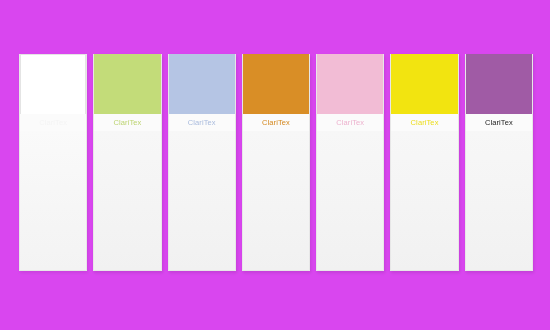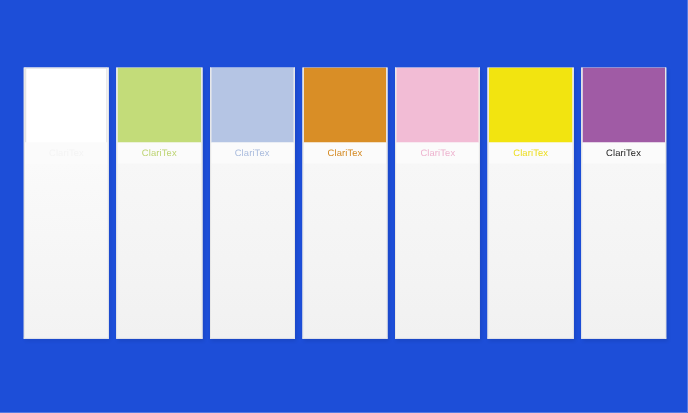--- a/index.html
+++ b/index.html
@@ -11,21 +11,21 @@
     height: 330px;
     background: #ffffff;
     font-family: "Liberation Sans", sans-serif;
     overflow: hidden;
   }
 
   #stage {
     position: relative;
     width: 550px;
     height: 330px;
-    background: #1d4ed8;
+    background: #d946ef;
   }
 
   #card-rack {
     position: absolute;
     left: 19px;
     top: 54px;
     width: 514px;
     height: 217px;
     display: flex;
     flex-direction: row;

